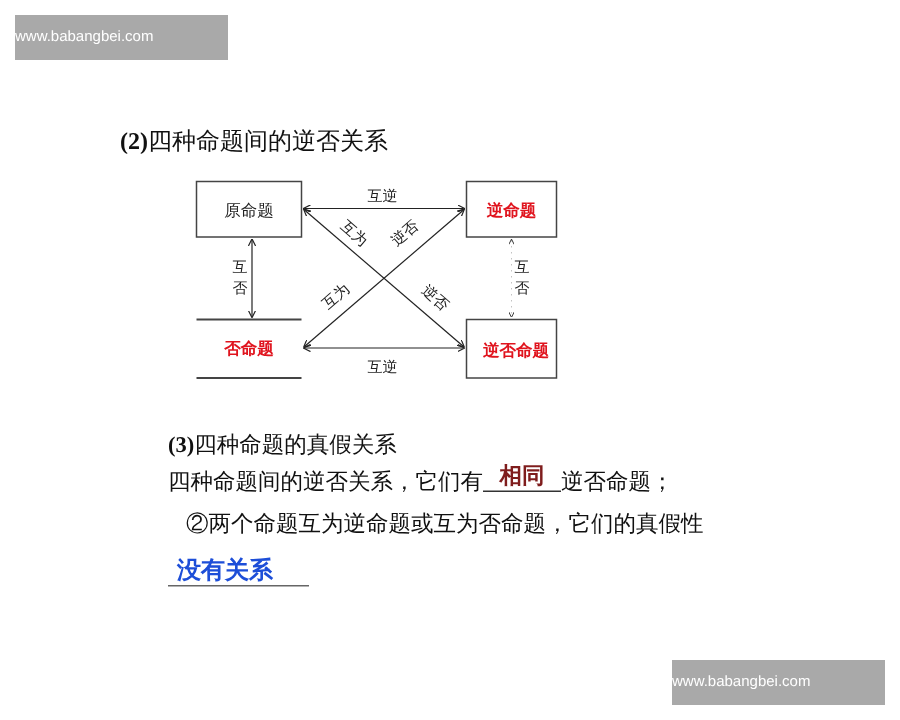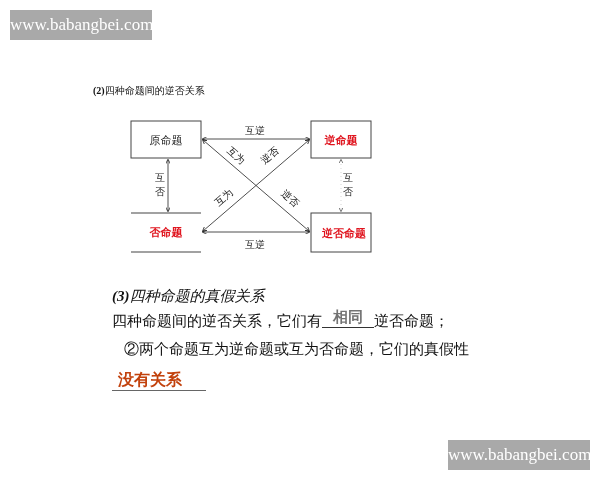--- a/index.html
+++ b/index.html
@@ -2,40 +2,40 @@
 <html><head>
   <meta charset="utf-8">
   <style>
     html, body { margin: 0; padding: 0; }
     body {
       width: 600px; height: 480px; background: #ffffff; position: relative; overflow: hidden;
       font-family: "DejaVu Serif", "Liberation Serif", serif; color: #111;
     }
     .watermark {
       position: absolute; background: #a9a9a9; color: #ffffff;
-      font-family: Liberation Serif, serif; font-size: 17px;
-      height: 30px; line-height: 30px; text-align: center;
+      font-family: Liberation Sans, sans-serif; font-size: 10px;
+      height: 30px; line-height: 30px; 
     }
     #wm-top { left: 10px; top: 10px; width: 142px; }
     #wm-bottom { left: 448px; top: 440px; width: 142px; }
     .heading { position: absolute; font-size: 15px; white-space: nowrap; }
     .heading .num { font-weight: bold; font-family: "Liberation Serif", serif; }
-    #h2 { left: 93px; top: 84px; font-size: 10px; }
-    #h3 { left: 112px; top: 287px; font-style: italic; }
+    #h2 { left: 80px; top: 84px; font-size: 16px; }
+    #h3 { left: 112px; top: 287px; }
     .line { position: absolute; font-size: 15px; white-space: nowrap; }
     #l1 { left: 112px; top: 312px; }
     #l2 { left: 124px; top: 340px; }
     .blank {
       display: inline-block; border-bottom: 1px solid #333; text-align: center;
-      color: #737373; font-weight: bold; font-family: "DejaVu Sans", sans-serif; font-size: 15px;
+      color: #7f1d1d; font-weight: bold; font-family: "DejaVu Sans", sans-serif; font-size: 15px;
     }
     #blank1 { width: 52px; position: relative; top: -4px; }
     #ans2 {
       position: absolute; left: 112px; top: 370px; width: 88px;
-      border-bottom: 1px solid #666; color: #c2410c; font-weight: bold;
+      border-bottom: 1px solid #666; color: #1d4ed8; font-weight: bold;
       font-family: "DejaVu Sans", sans-serif; font-size: 16px; padding-left: 6px; line-height: 20px;
     }
     svg text { font-family: "DejaVu Sans", sans-serif; }
   </style>
 </head>
 <body>
 
 <div id="wm-top" class="watermark">www.babangbei.com</div>
 
 <div id="h2" class="heading">

